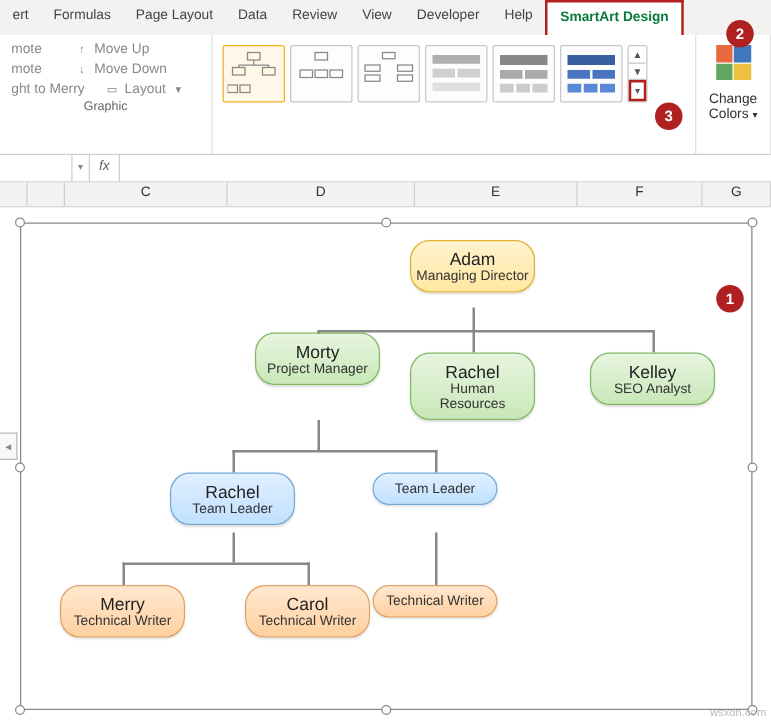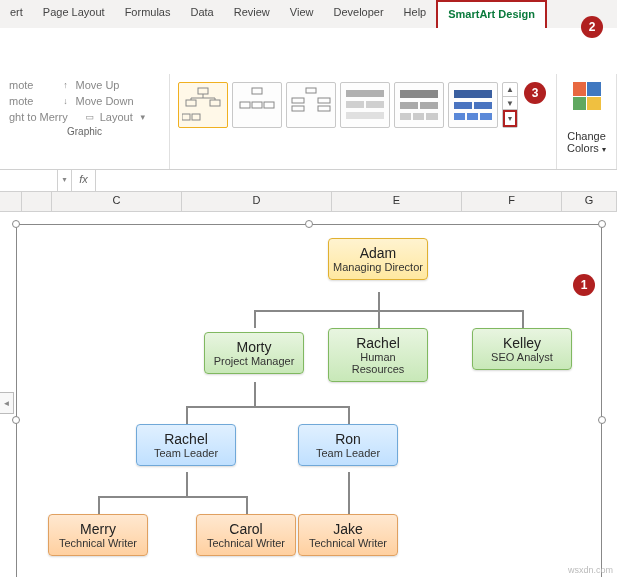--- a/index.html
+++ b/index.html
@@ -4,40 +4,40 @@
 <style>
 * { box-sizing: border-box; margin: 0; padding: 0; font-family: 'Segoe UI', Tahoma, sans-serif; }
 body { background: #fff; width: 617px; height: 577px; overflow: hidden; position: relative; }
 
 
 .ribbon-tabs { display: flex; background: #f3f2f1; height: 28px; font-size: 11px; }
 .ribbon-tab { padding: 6px 10px 4px; color: #444; cursor: pointer; }
 .ribbon-tab.active { background: #fff; color: #0a7a3c; border: 2px solid #b02020; border-bottom: none; font-weight: 600; }
 
 
-.ribbon-body { display: flex; background: #fff; border-bottom: 1px solid #d0d0d0; height: 96px; margin-top: 46px; }
+.ribbon-body { display: flex; background: #fff; border-bottom: 1px solid #d0d0d0; height: 96px; }
 .ribbon-group { border-right: 1px solid #e0e0e0; padding: 4px 6px 2px; display: flex; flex-direction: column; position: relative; }
 .ribbon-group-label { font-size: 10px; color: #666; text-align: center; padding-top: 2px; }
 
 .graphic-group { width: 170px; }
 .graphic-btns { display: flex; flex-direction: column; gap: 2px; font-size: 11px; color: #888; }
 .graphic-btn { display: flex; align-items: center; gap: 4px; padding: 1px 3px; }
 .graphic-btn .ic { width: 12px; height: 12px; display: inline-flex; align-items: center; justify-content: center; font-size: 9px; color: #888; }
 
 .layouts-group { flex: 1; position: relative; }
 .layouts-gallery { display: flex; gap: 4px; padding: 4px 2px; }
 .layout-thumb { width: 50px; height: 46px; border: 1px solid #c8c8c8; border-radius: 2px; background: #fdfdfd; display: flex; align-items: center; justify-content: center; }
 .layout-thumb.sel { border-color: #f0b020; background: #fff8e8; }
 .layout-thumb svg { width: 42px; height: 38px; }
 .gallery-scroll { width: 16px; display: flex; flex-direction: column; border: 1px solid #c8c8c8; border-radius: 2px; }
 .gallery-scroll div { flex: 1; display: flex; align-items: center; justify-content: center; font-size: 8px; color: #555; border-bottom: 1px solid #c8c8c8; }
 .gallery-scroll div:last-child { border-bottom: none; border: 2px solid #b02020; }
 
 .colors-group { width: 60px; text-align: center; }
-.colors-btn { display: flex; flex-direction: column; align-items: center; gap: 20px; padding: 4px; font-size: 11px; color: #333; }
+.colors-btn { display: flex; flex-direction: column; align-items: center; gap: 9px; padding: 4px; font-size: 11px; color: #333; }
 .colors-grid { width: 28px; height: 28px; display: grid; grid-template-columns: 1fr 1fr; grid-template-rows: 1fr 1fr; gap: 1px; }
 .colors-grid div:nth-child(1){background:#e86840}
 .colors-grid div:nth-child(2){background:#4078c0}
 .colors-grid div:nth-child(3){background:#60a860}
 .colors-grid div:nth-child(4){background:#f0c040}
 
 
 .anno { position: absolute; width: 22px; height: 22px; border-radius: 50%; background: #b02020; color: #fff; font-size: 12px; font-weight: bold; display: flex; align-items: center; justify-content: center; z-index: 50; }
 
 
@@ -52,38 +52,38 @@
 .col-header { border-right: 1px solid #d0d0d0; text-align: center; padding-top: 2px; color: #333; }
 
 
 .sheet { position: relative; width: 617px; height: 411px; background: #fff; }
 .sel-frame { position: absolute; border: 1px solid #888; }
 .sel-handle { position: absolute; width: 8px; height: 8px; background: #fff; border: 1px solid #888; border-radius: 50%; }
 .expand-tab { position: absolute; left: 0; top: 180px; width: 14px; height: 22px; border: 1px solid #bbb; border-left: none; background: #f8f8f8; display: flex; align-items: center; justify-content: center; font-size: 8px; color: #888; }
 
 
 .orgchart { position: absolute; inset: 0; }
-.node { position: absolute; border-radius: 4px; text-align: center; padding: 6px 4px; box-shadow: 0 1px 2px rgba(0,0,0,0.15); }
+.node { position: absolute; border-radius: 16px; text-align: center; padding: 6px 4px; box-shadow: 0 1px 2px rgba(0,0,0,0.15); }
 .node .name { font-size: 14px; color: #222; }
 .node .role { font-size: 11px; color: #333; }
 .node-ceo { background: linear-gradient(#fff3d0, #ffe8a0); border: 1px solid #e0b030; width: 100px; }
 .node-mgr { background: linear-gradient(#e8f5e0, #c8e8b8); border: 1px solid #80b860; width: 100px; }
 .node-lead { background: linear-gradient(#e0f0ff, #c0e0ff); border: 1px solid #70a8d8; width: 100px; }
 .node-writer { background: linear-gradient(#ffe8d0, #ffd0a0); border: 1px solid #e0a060; width: 100px; }
 .connector { position: absolute; background: #888; }
 
 .watermark { position: absolute; right: 4px; bottom: 2px; font-size: 9px; color: #bbb; }
 </style>
 </head>
 <body>
 
 <div class="ribbon-tabs">
   <div class="ribbon-tab">ert</div>
+  <div class="ribbon-tab">Formulas</div>
   <div class="ribbon-tab">Page Layout</div>
-  <div class="ribbon-tab">Formulas</div>
   <div class="ribbon-tab">Data</div>
   <div class="ribbon-tab">Review</div>
   <div class="ribbon-tab">View</div>
   <div class="ribbon-tab">Developer</div>
   <div class="ribbon-tab">Help</div>
   <div class="ribbon-tab active">SmartArt Design</div>
 </div>
 
 <div class="ribbon-body">
   <div class="ribbon-group graphic-group">
@@ -249,48 +249,46 @@
     <div class="connector" style="left:186px;top:260px;width:2px;height:24px"></div>
     <div class="connector" style="left:98px;top:284px;width:150px;height:2px"></div>
     <div class="connector" style="left:98px;top:284px;width:2px;height:18px"></div>
     <div class="connector" style="left:246px;top:284px;width:2px;height:18px"></div>
     <div class="connector" style="left:348px;top:260px;width:2px;height:42px"></div>
 
     <div class="node node-ceo" style="left:328px;top:26px">
       <div class="name">Adam</div>
       <div class="role">Managing Director</div>
     </div>
-    <div class="node node-mgr" style="left:204px;top:120px">
+    <div class="node node-mgr" style="left:204px;top:100px">
       <div class="name">Morty</div>
       <div class="role">Project Manager</div>
     </div>
     <div class="node node-mgr" style="left:328px;top:116px">
       <div class="name">Rachel</div>
       <div class="role">Human Resources</div>
     </div>
     <div class="node node-mgr" style="left:472px;top:116px">
       <div class="name">Kelley</div>
       <div class="role">SEO Analyst</div>
     </div>
     <div class="node node-lead" style="left:136px;top:212px">
       <div class="name">Rachel</div>
       <div class="role">Team Leader</div>
     </div>
     <div class="node node-lead" style="left:298px;top:212px">
-      <div class="name">Ron</div>
       <div class="role">Team Leader</div>
     </div>
     <div class="node node-writer" style="left:48px;top:302px">
       <div class="name">Merry</div>
       <div class="role">Technical Writer</div>
     </div>
     <div class="node node-writer" style="left:196px;top:302px">
       <div class="name">Carol</div>
       <div class="role">Technical Writer</div>
     </div>
     <div class="node node-writer" style="left:298px;top:302px">
-      <div class="name">Jake</div>
       <div class="role">Technical Writer</div>
     </div>
   </div>
 </div>
 
 <div class="watermark">wsxdn.com</div>
 
 </body></html>

